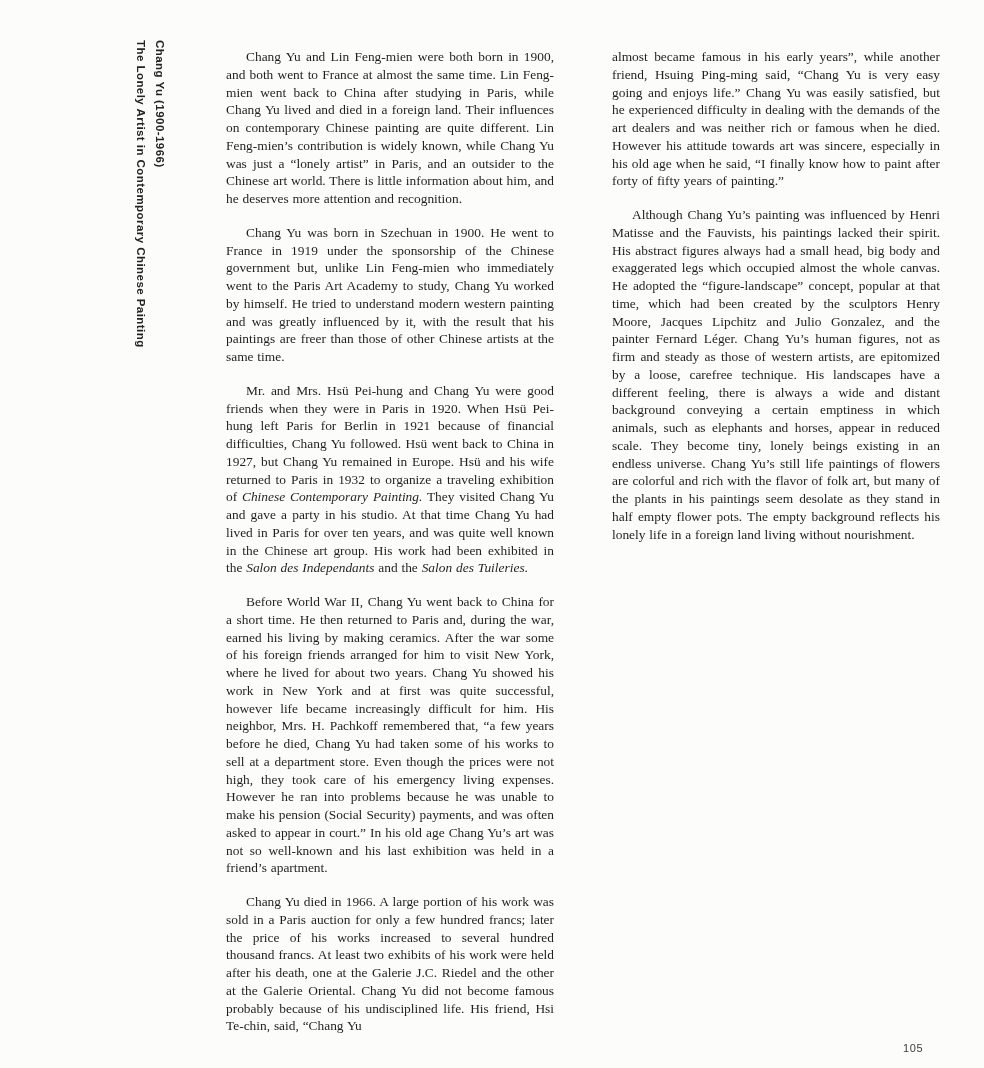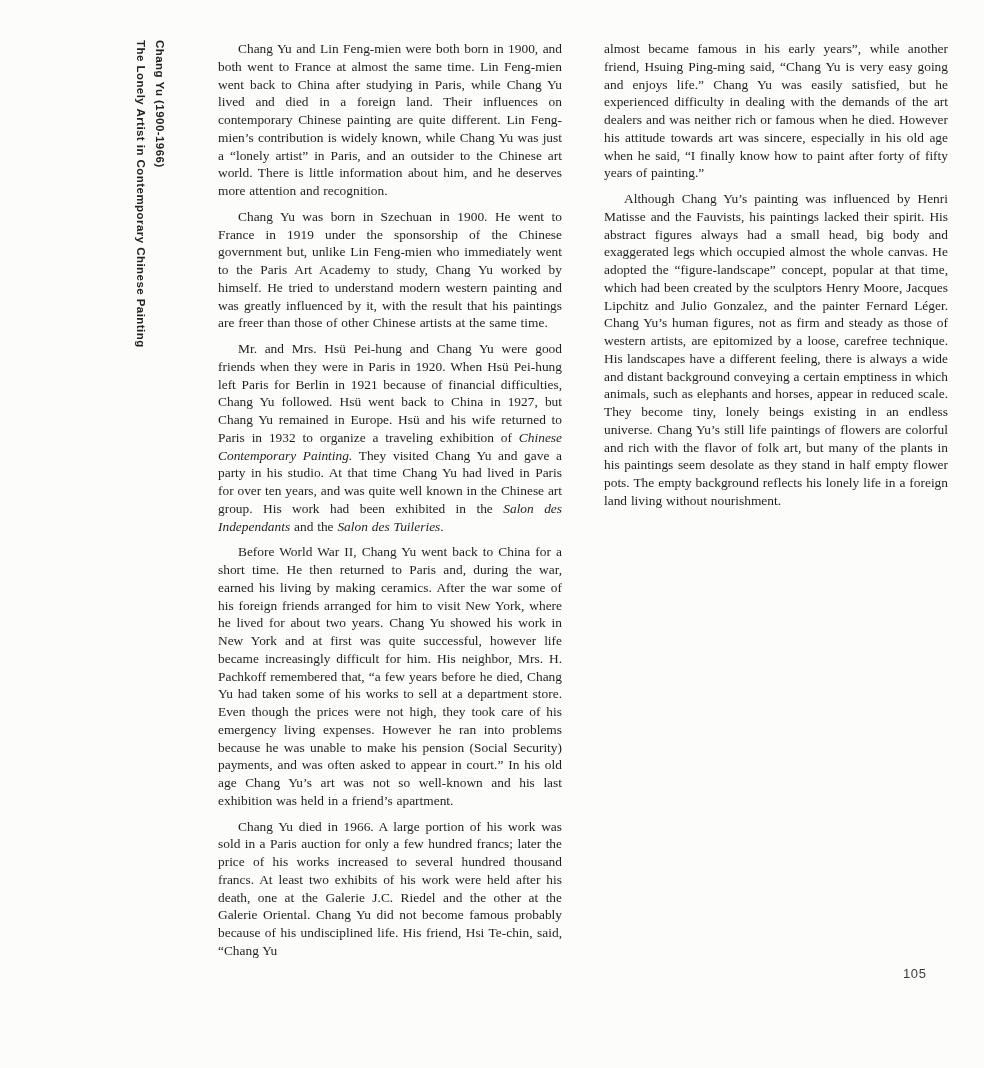--- a/index.html
+++ b/index.html
@@ -35,38 +35,38 @@
     left: 210px;
     top: 32px;
     width: 746px;
     display: flex;
     gap: 26px;
   }
   .col {
     width: 360px;
   }
   p.para {
-    margin: 8px;
+    margin: 16px;
     font-size: 13.4px;
     line-height: 17.75px;
     text-align: justify;
     word-spacing: 0.5px;
   }
   p.para.indent {
     text-indent: 20px;
   }
   p.para em {
     font-style: italic;
   }
   .page-number {
     position: absolute;
     left: 903px;
-    top: 966px;
+    top: 1042px;
     font-family: "Liberation Sans", sans-serif;
-    font-size: 13px;
+    font-size: 11px;
     letter-spacing: 0.6px;
     color: #3c3c3c;
   }
 </style>
 </head>
 <body>
 
 <div class="page">
 
   <div class="sidebar">

